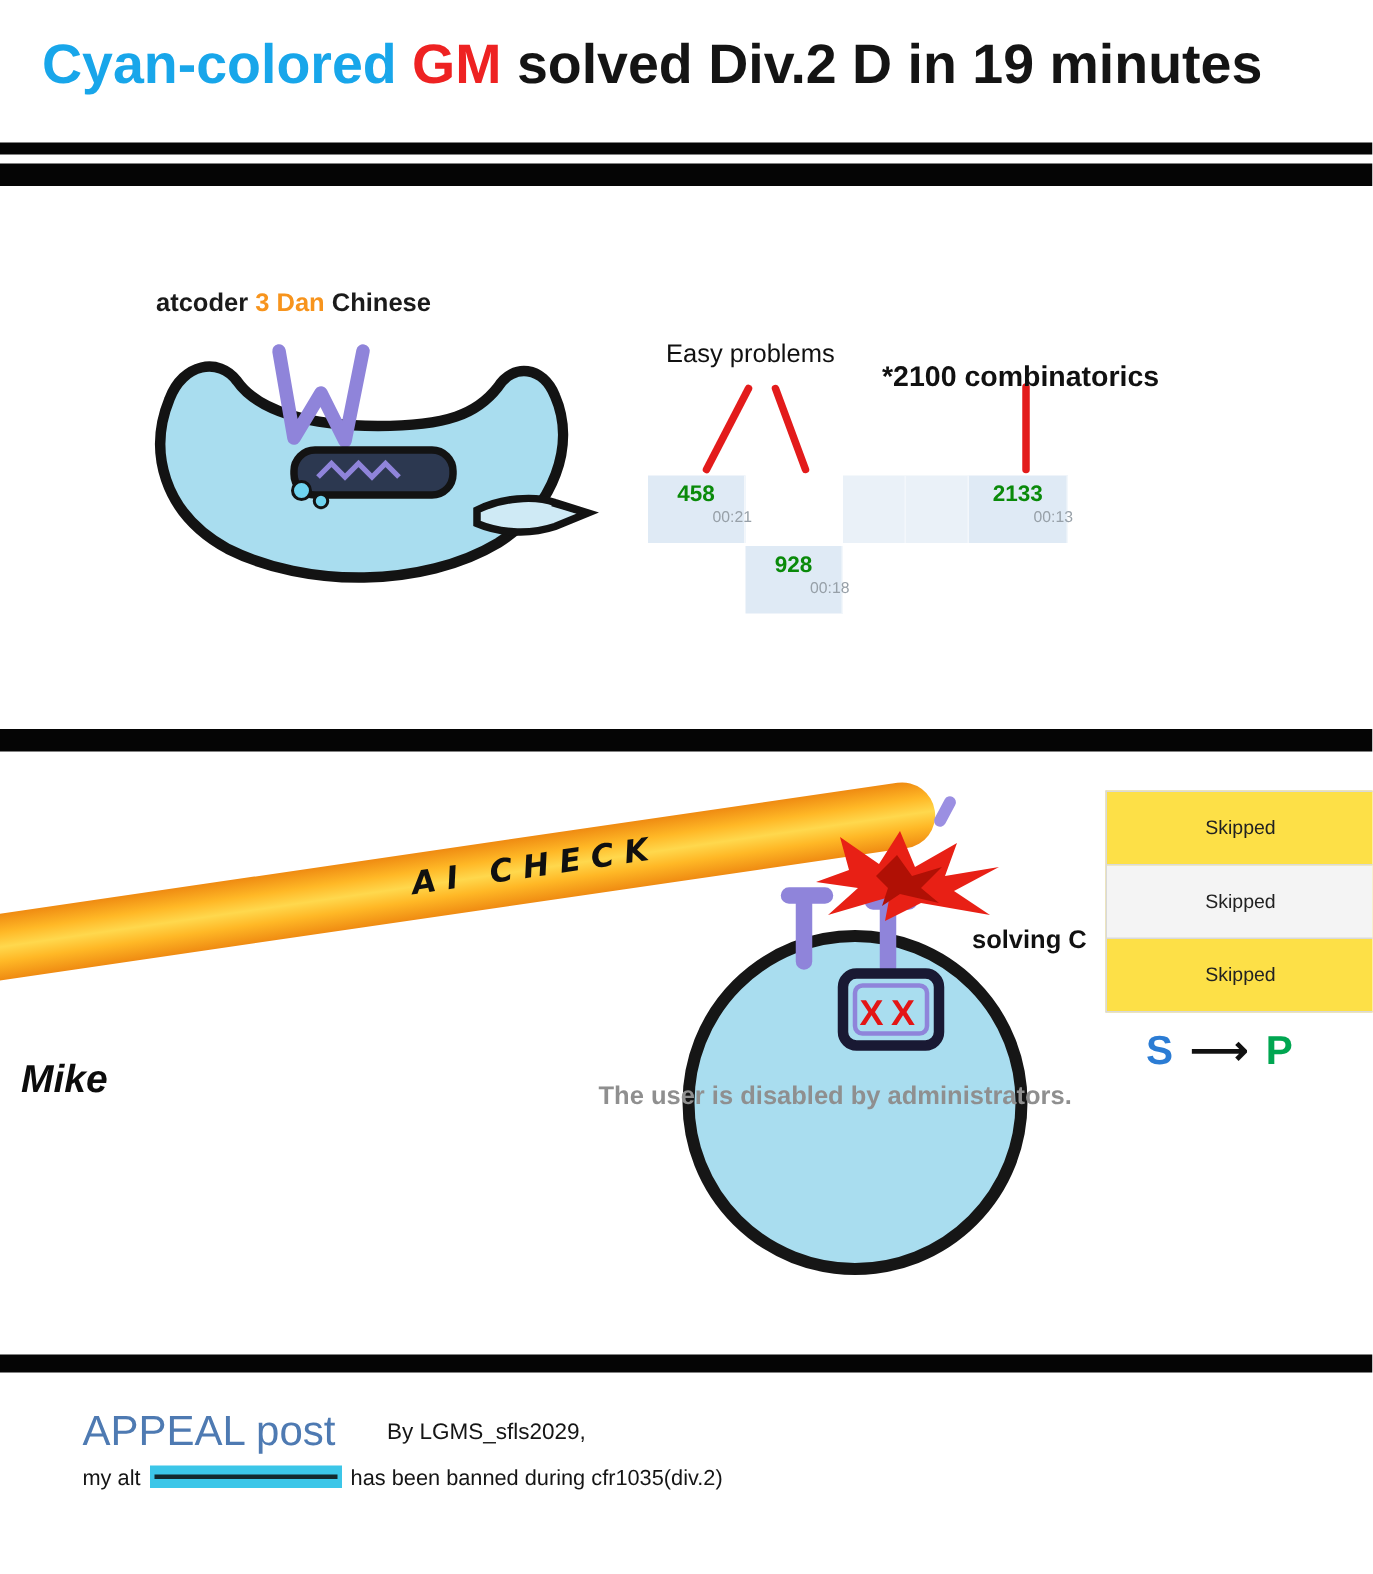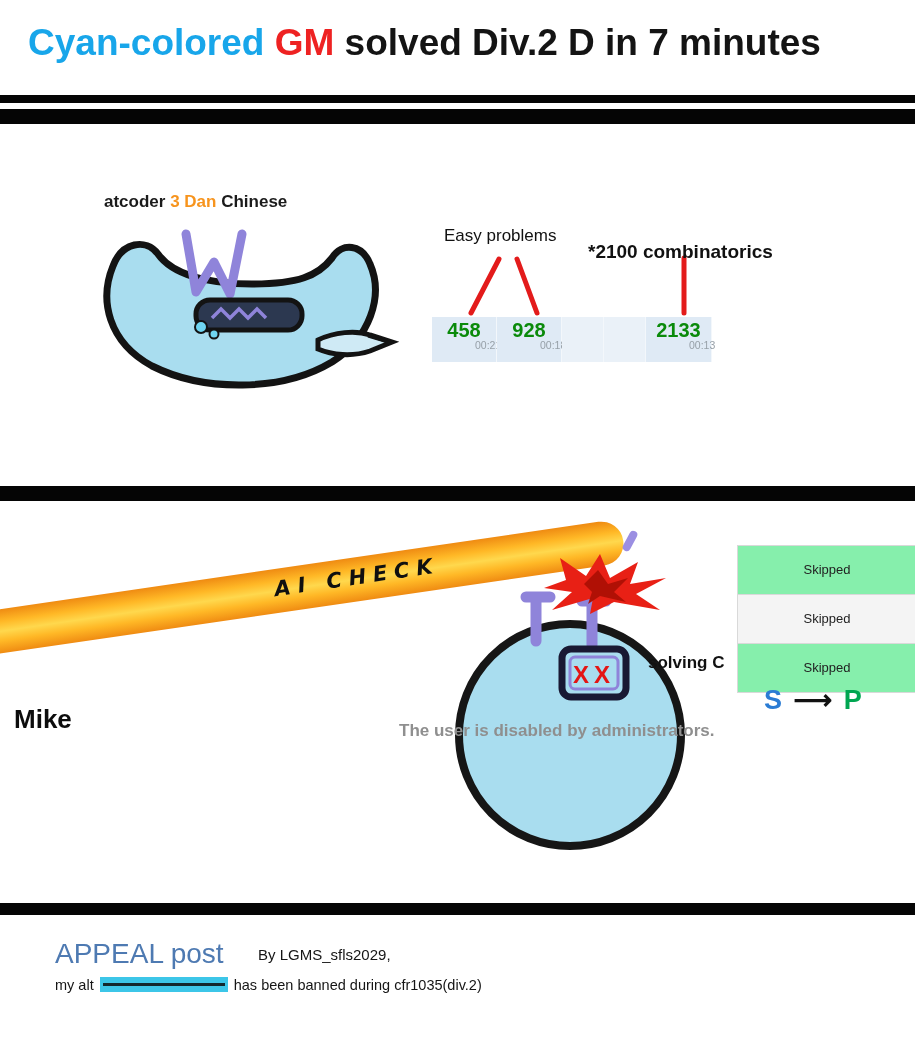--- a/index.html
+++ b/index.html
@@ -19,44 +19,44 @@
   .bar3{top:486px;height:15px;}
   .bar4{top:903px;height:12px;}
   
   .caption{left:104px;top:192px;font-size:17px;font-weight:bold;color:#1b1b1b;white-space:nowrap;text-align:right;}
   .cap-orange{color:#f7941d;}
   .lbl-easy{left:444px;top:226px;font-size:17px;font-weight:normal;white-space:nowrap;}
   .lbl-combo{left:588px;top:241px;font-size:19px;font-weight:bold;white-space:nowrap;}
   .scoreboard{left:432px;top:317px;display:flex;height:45px;}
   .sb-cell{height:45px;box-sizing:border-box;text-align:center;padding-top:4px;border-right:1px solid #f3f7fb;background:#dfeaf5;}
   .sb-cell.c1{width:65px;}
-  .sb-cell.c2{width:65px;}
+  .sb-cell.c2{width:65px;margin-top:47px;}
   .sb-cell.c3{width:42px;background:#eaf1f8;}
   .sb-cell.c4{width:42px;background:#eaf1f8;}
   .sb-cell.c5{width:66px;}
-  .sb-score{color:#0a8a0a;font-weight:bold;font-size:20px;line-height:18px;}
+  .sb-score{color:#0a8a0a;font-weight:bold;font-size:15px;line-height:18px;}
   .sb-time{color:#97a0a8;font-size:10.5px;line-height:13px;padding-left:43px;}
   
   .beam{
     left:-18px;top:612px;width:648px;height:44px;
     transform:rotate(-8.3deg);transform-origin:0 50%;
     background:linear-gradient(180deg,#ef8b12 0%,#ffb826 28%,#ffd84d 50%,#ffb826 72%,#ef8b12 100%);
     border-radius:0 24px 24px 0;
   }
   .beam-label{
     position:absolute;left:296px;top:8px;font-size:21px;font-weight:bold;font-style:italic;
     letter-spacing:7px;color:#101010;font-family:"DejaVu Sans", sans-serif;white-space:nowrap;
   }
   .flame{left:540px;top:552px;}
   .purple-dash{left:626px;top:530px;width:8px;height:22px;background:#9b8fe2;border-radius:4px;transform:rotate(28deg);}
-  .mike{left:14px;top:704px;font-size:26px;font-weight:bold;color:#0c0c0c;}
+  .mike{left:14px;top:704px;font-size:26px;font-weight:bold;color:#0c0c0c;font-style:italic;}
   .scene2{left:440px;top:585px;}
-  .solving{left:648px;top:617px;font-size:17px;font-weight:bold;white-space:nowrap;margin-top:36px;}
+  .solving{left:648px;top:617px;font-size:17px;font-weight:bold;white-space:nowrap;}
   .disabled-text{left:399px;top:721px;width:370px;font-size:17px;font-weight:bold;color:#8f8f8f;}
-  .skip-table{left:737px;top:527px;width:178px;border:1px solid #d9d9d9;border-right:none;background:#86efac;margin-top:18px;}
+  .skip-table{left:737px;top:527px;width:178px;border:1px solid #d9d9d9;border-right:none;background:#fde047;}
   .skip-row{height:48px;line-height:48px;text-align:center;font-size:13px;color:#222;border-bottom:1px solid #d9d9d9;}
   .skip-row:nth-child(2){background:#f4f4f4;}
   .skip-row:last-child{border-bottom:none;}
   .stp{left:764px;top:684px;font-size:27px;font-weight:bold;white-space:nowrap;}
   .stp-s{color:#2b7cd4;}
   .stp-arrow{color:#111;margin:0 4px;}
   .stp-p{color:#00a651;}
   
   .appeal{left:55px;top:938px;font-size:28px;color:#4e7ab2;text-decoration:none;white-space:nowrap;}
   .byline{left:258px;top:946px;font-size:15px;color:#151515;white-space:nowrap;}
@@ -65,21 +65,21 @@
   .censored::after{content:"";position:absolute;left:3px;right:3px;top:6px;height:3px;background:#0c0c0c;opacity:.85;}
 </style>
 </head>
 <body>
 
 <div>
 
   <h1 class="abs title">
     <span class="t-cyan">Cyan-colored</span>
     <span class="t-red">GM</span>
-    <span>solved Div.2 D in 7 minutes</span>
+    <span>solved Div.2 D in 19 minutes</span>
   </h1>
 
   <div class="abs bar bar1"></div>
   <div class="abs bar bar2"></div>
   <div class="abs bar bar3"></div>
   <div class="abs bar bar4"></div>
 
   <div class="abs caption">
     <span>atcoder</span>
     <span class="cap-orange">3 Dan</span>

